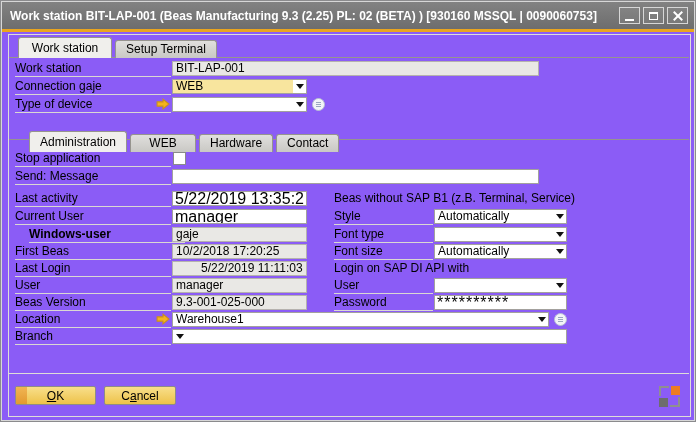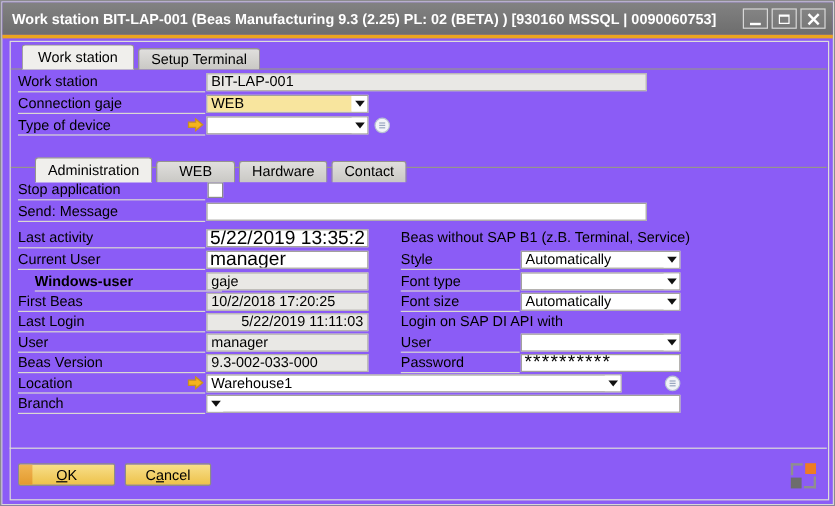--- a/index.html
+++ b/index.html
@@ -173,29 +173,29 @@
     <div class="df" style="left:171px;top:277px;width:135px;">manager</div>
     <div class="lb" style="left:333px;top:277px;width:99px;">User</div>
     <div class="combo" style="left:433px;top:277px;width:133px;">
       <span class="combo-val"></span>
       <span class="combo-arrow">
           <span class="tri"></span>
         </span>
     </div>
 
     <div class="lb" style="left:14px;top:294px;width:156px;">Beas Version</div>
-    <div class="df" style="left:171px;top:294px;width:135px;">9.3-002-033-000</div>
+    <div class="df" style="left:171px;top:294px;width:135px;">9.3-001-025-000</div>
     <div class="lb" style="left:333px;top:294px;width:99px;">Password</div>
     <input class="in" style="left: 433px; top: 294px; width: 133px; letter-spacing: 1px;" value="**********">
 
     <div class="lb" style="left:14px;top:311px;width:156px;">Location</div>
     <svg class="linkarrow" style="left:155px;top:312px;" viewBox="0 0 13 11">
       <path d="M1 3.5 H6.5 V1 L12 5.5 L6.5 10 V7.5 H1 Z" fill="#f5b41c" stroke="#c9901f" stroke-width="1"></path>
     </svg>
-    <div class="combo" style="left:171px;top:311px;width:346px;">
+    <div class="combo" style="left:171px;top:311px;width:377px;">
       <span class="combo-val">Warehouse1</span>
       <span class="combo-arrow">
           <span class="tri"></span>
         </span>
     </div>
     <span class="listicon" style="left:553px;top:312px;"></span>
 
     <div class="lb" style="left:14px;top:328px;width:156px;">Branch</div>
     <div class="combo" style="left:171px;top:328px;width:395px;">
       <span class="combo-arrow">

